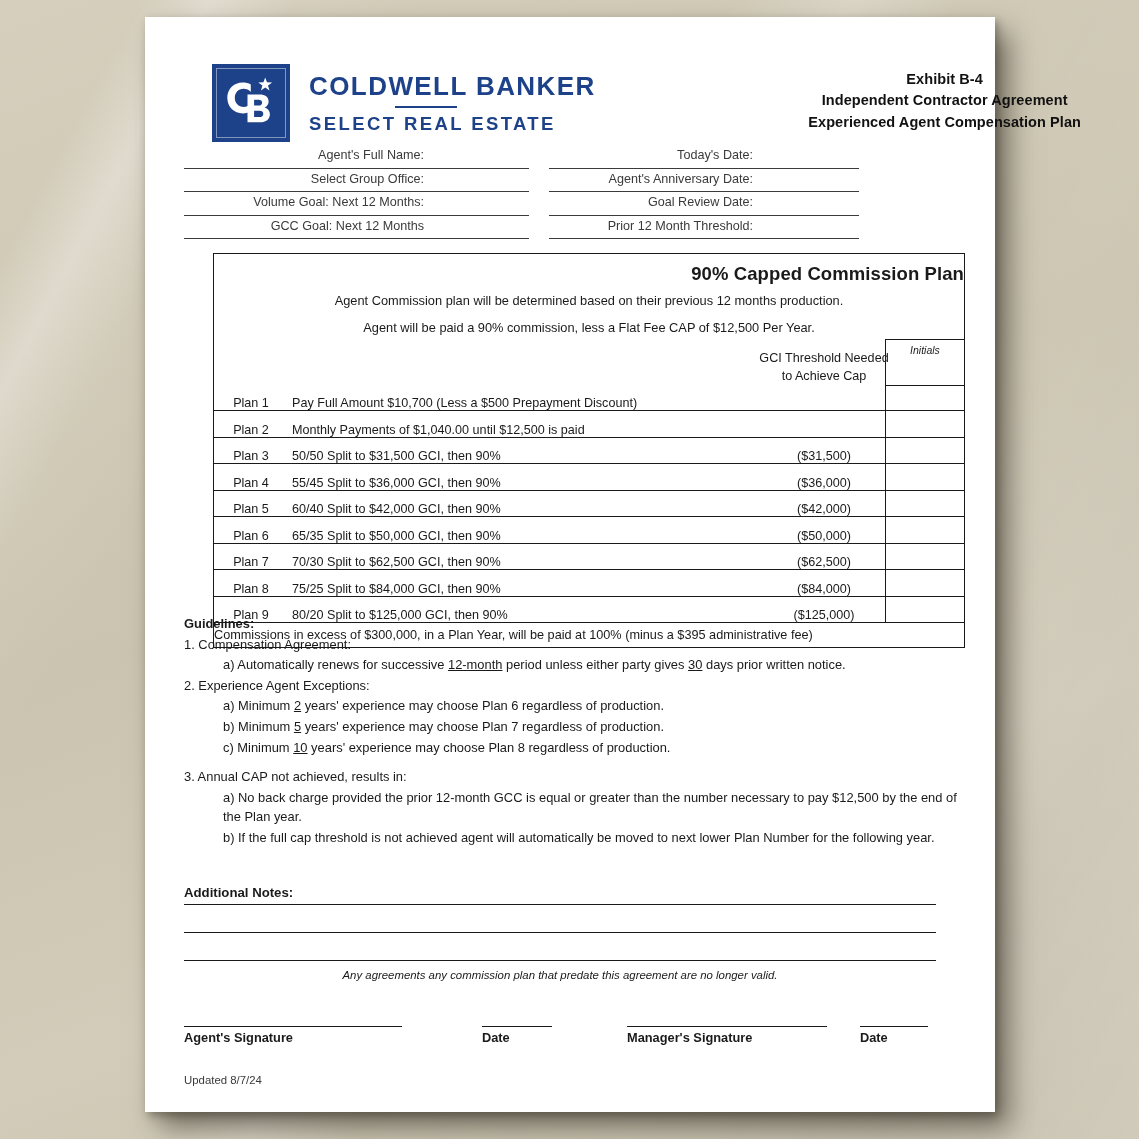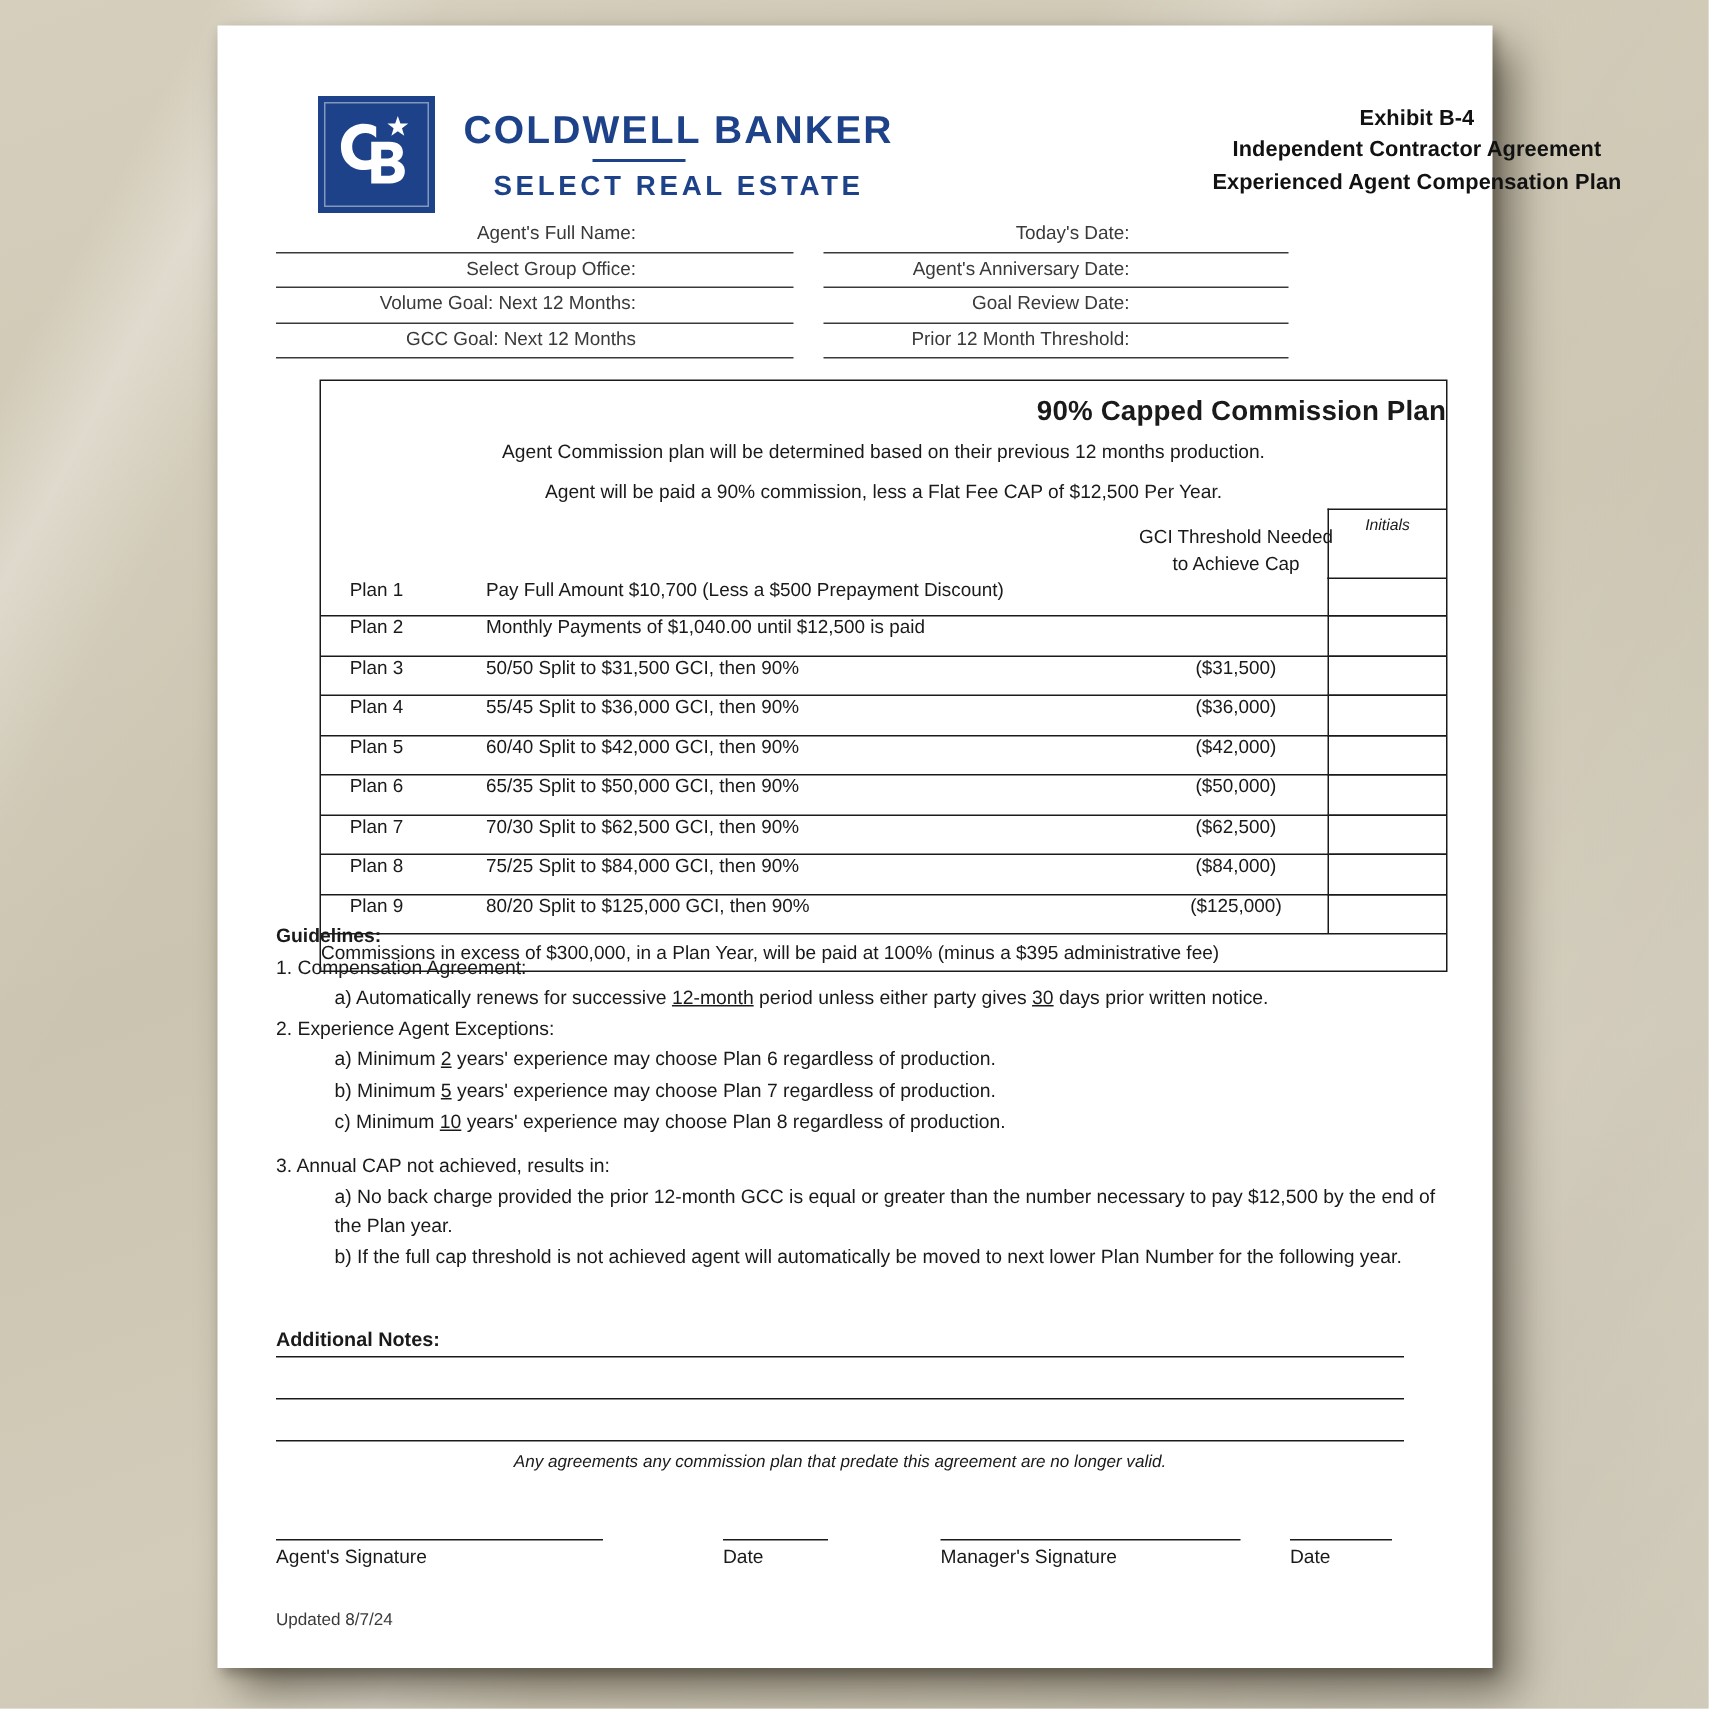--- a/index.html
+++ b/index.html
@@ -90,21 +90,21 @@
     height: 2px;
     background: #1d4289;
     margin: 7px 0 7px 86px;
   }
   .cb-sub {
     font-size: 18.5px;
     font-weight: 700;
     letter-spacing: 0.13em;
     color: #1d4289;
     white-space: nowrap;
-    text-align: center;
+    text-align: left;
   }
   .exhibit {
     position: absolute;
     right: 60px;
     top: 8px;
     text-align: center;
     font-size: 14.5px;
     font-weight: 700;
     line-height: 1.48;
     letter-spacing: 0.005em;
@@ -178,25 +178,24 @@
     position: absolute;
     left: 510px;
     top: 10px;
     width: 200px;
     text-align: center;
     font-size: 12.6px;
     line-height: 1.42;
   }
   .prow {
     display: flex;
-    align-items: flex-start;
+    align-items: flex-end;
     border-top: 1.4px solid #1a1a1a;
     height: 25.5px;
     position: relative;
-    gap: 32px;
   }
   .pnum {
     width: 74px;
     flex: 0 0 74px;
     text-align: center;
     font-size: 12.6px;
   }
   .pdesc {
     flex: 1 1 auto;
     font-size: 12.6px;
@@ -289,20 +288,21 @@
     bottom: 0;
   }
   .sig .rule {
     border-top: 1.8px solid #1a1a1a;
     height: 0;
   }
   .sig .cap {
     font-size: 12.8px;
     padding-top: 3px;
     color: #1a1a1a;
+    font-weight: bold;
   }
   .sig.agent   { left: 0px;   width: 218px; }
   .sig.date1   { left: 298px; width: 70px; }
   .sig.manager { left: 443px; width: 200px; }
   .sig.date2   { left: 676px; width: 68px; }
 
   
   .updated {
     position: absolute;
     left: 39px;

